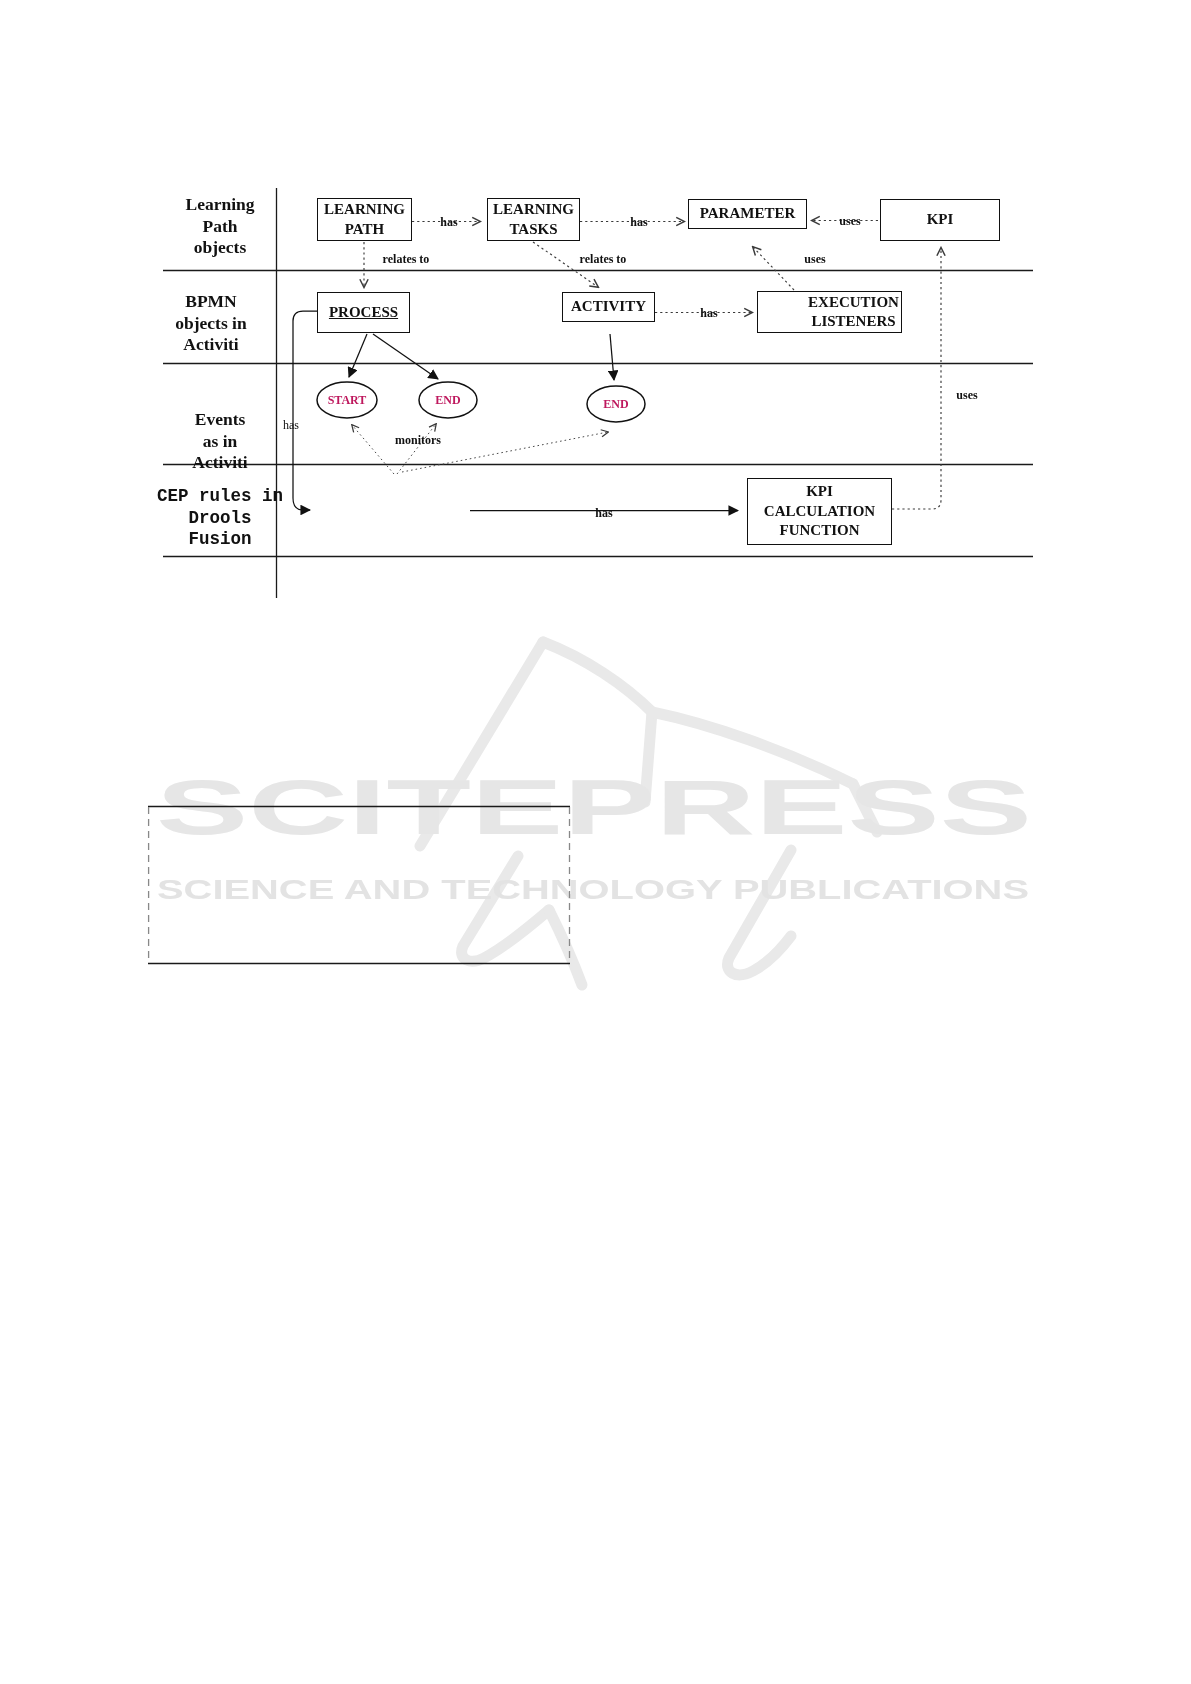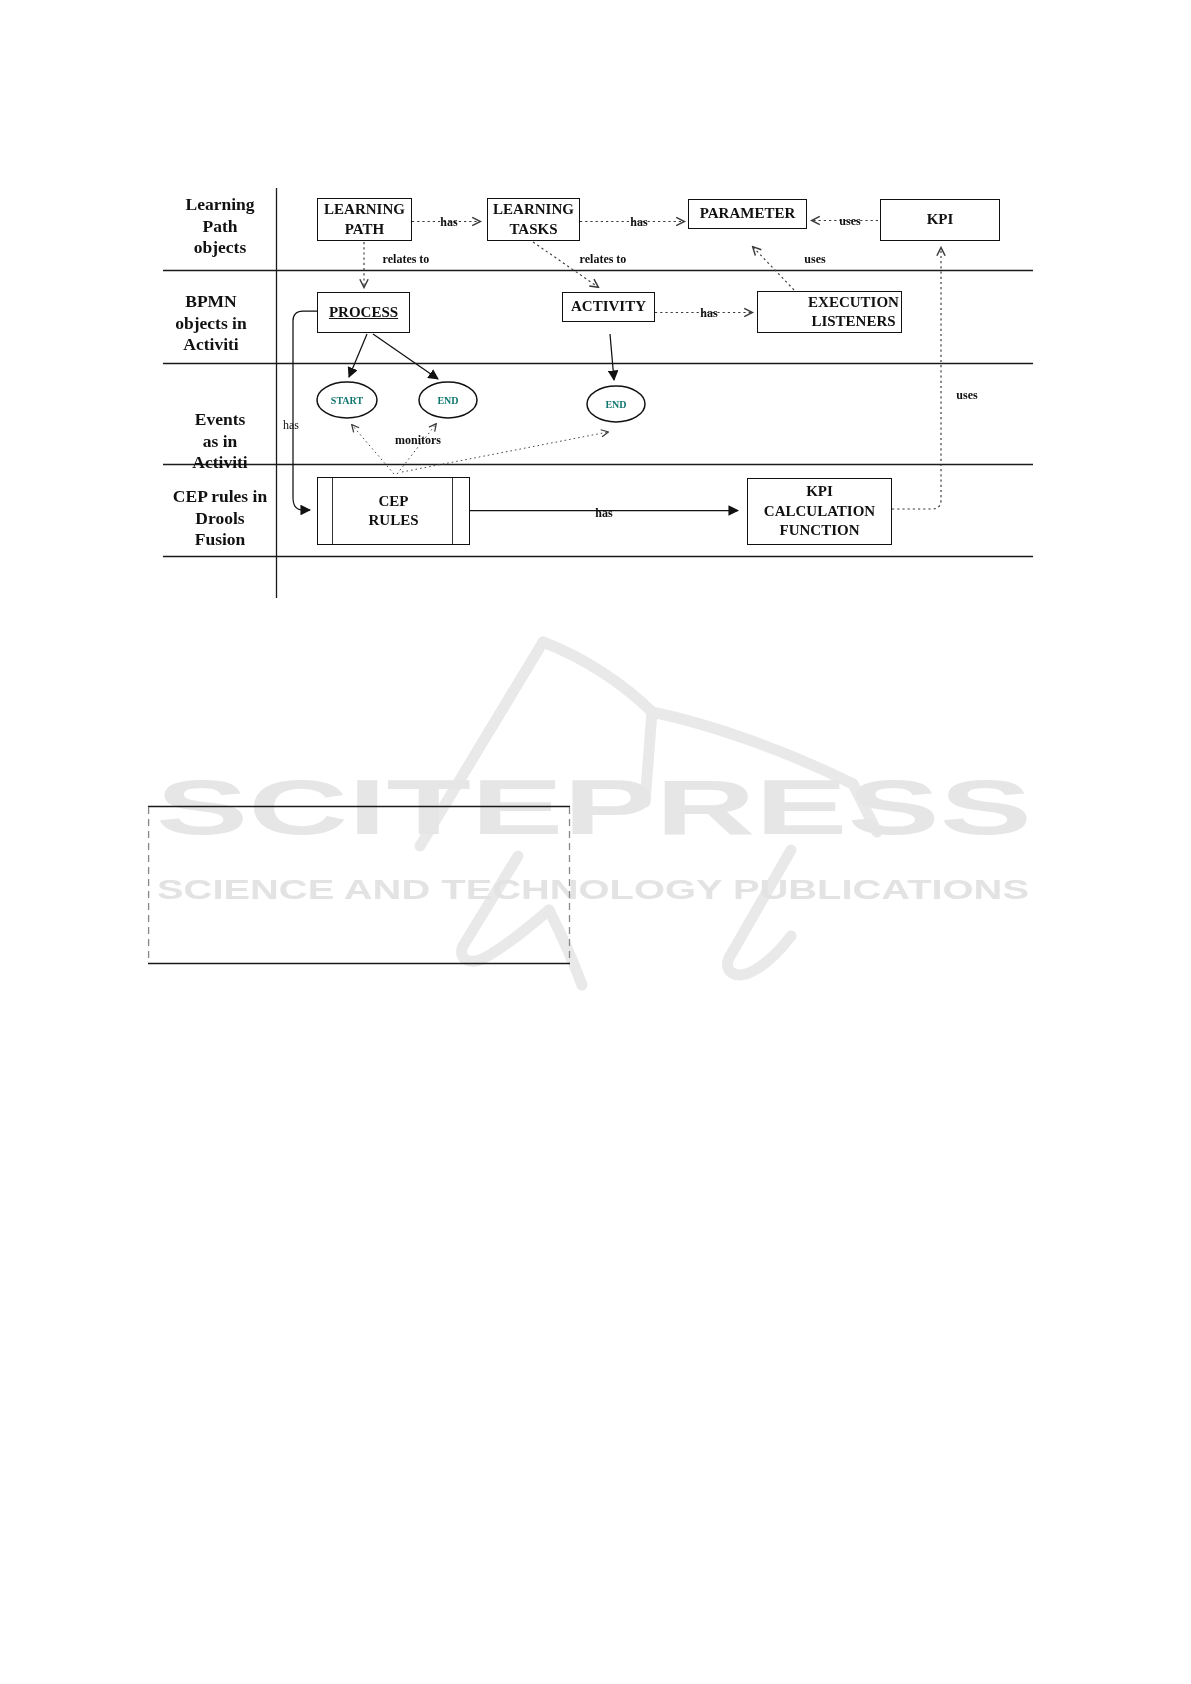--- a/index.html
+++ b/index.html
@@ -5,21 +5,21 @@
   html,body{margin:0;padding:0;background:#fff;}
   .page{position:relative;width:1191px;height:1684px;background:#fff;overflow:hidden;
         font-family:"Liberation Serif","DejaVu Serif",serif;}
   svg{position:absolute;left:0;top:0;}
   .node{position:absolute;display:flex;align-items:center;justify-content:center;
         background:#fff;border:1.6px solid #111;box-sizing:border-box;
         font-weight:bold;font-size:15px;line-height:1.3;text-align:center;
         white-space:pre-line;color:#111;}
   .cep-inner{position:absolute;top:0;bottom:0;width:1.2px;background:#333;}
   .ellipse-label{position:absolute;display:flex;align-items:center;justify-content:center;
-        font-weight:bold;font-size:10px;color:#0f766e;}
+        font-weight:bold;font-size:12px;color:#be185d;}
   .row-label{position:absolute;width:150px;text-align:center;font-weight:bold;
         font-size:17.5px;line-height:21.5px;color:#111;white-space:pre-line;}
   .edge-label{position:absolute;text-align:center;font-weight:bold;font-size:12px;
         color:#111;line-height:16px;}
   .wm-big{font-family:"Liberation Sans","DejaVu Sans",sans-serif;font-weight:bold;}
 </style>
 </head>
 <body>
 
 <div class="page">
@@ -94,40 +94,34 @@
 
   <div class="row-label" style="left:145px;top:194px;">Learning
 Path
 objects</div>
   <div class="row-label" style="left:136px;top:291px;">BPMN
 objects in
 Activiti</div>
   <div class="row-label" style="left:145px;top:409px;">Events
 as in
 Activiti</div>
-  <div class="row-label" style="left:145px;top:486px;">CEP rules in
+  <div class="row-label" style="left:145px;top:486px;font-family:Liberation Mono, monospace;">CEP rules in
 Drools
 Fusion</div>
 
   <div class="node" style="left:317px;top:198px;width:95px;height:43px;">LEARNING
 PATH</div>
   <div class="node" style="left:487px;top:198px;width:93px;height:43px;">LEARNING
 TASKS</div>
   <div class="node" style="left:688px;top:199px;width:119px;height:30px;">PARAMETER</div>
   <div class="node" style="left:880px;top:199px;width:120px;height:42px;">KPI</div>
   <div class="node" style="left:317px;top:292px;width:93px;height:41px;text-decoration:underline;">PROCESS</div>
   <div class="node" style="left:562px;top:292px;width:93px;height:30px;">ACTIVITY</div>
   <div class="node" style="left:757px;top:291px;width:145px;height:42px;padding-left:48px;">EXECUTION
 LISTENERS</div>
-  <div class="node" style="left:317px;top:477px;width:153px;height:68px;">
-    <div class="cep-inner" style="left:14px;"></div>
-    <div class="cep-inner" style="right:16px;"></div>
-    <span>CEP
-RULES</span>
-  </div>
   <div class="node" style="left:747px;top:478px;width:145px;height:67px;font-size:15px;line-height:1.32;">KPI
 CALCULATION
 FUNCTION</div>
 
   <div class="ellipse-label" style="left:317px;top:390px;width:60px;height:20px;">START</div>
   <div class="ellipse-label" style="left:418px;top:390px;width:60px;height:20px;">END</div>
   <div class="ellipse-label" style="left:586px;top:394px;width:60px;height:20px;">END</div>
 
   <div class="edge-label" style="left:425px;top:214px;width:48px;">has</div>
   <div class="edge-label" style="left:615px;top:214px;width:48px;">has</div>

